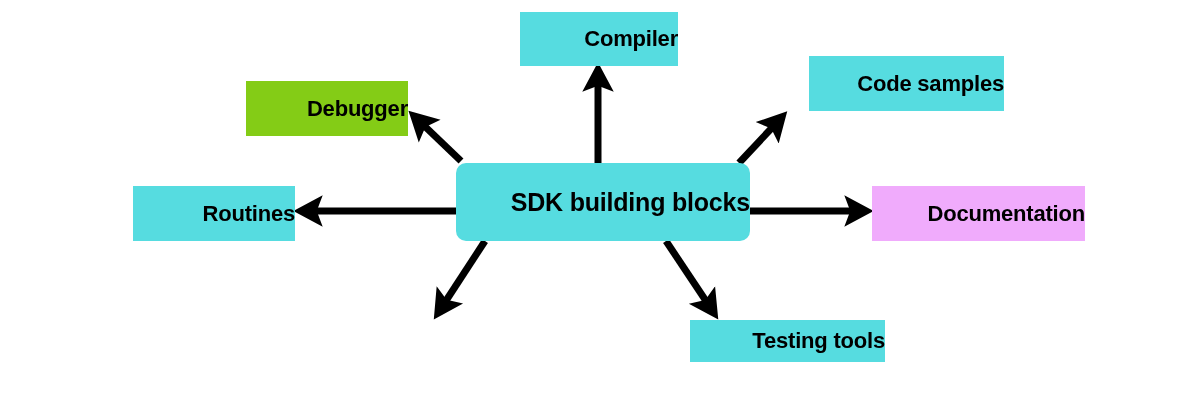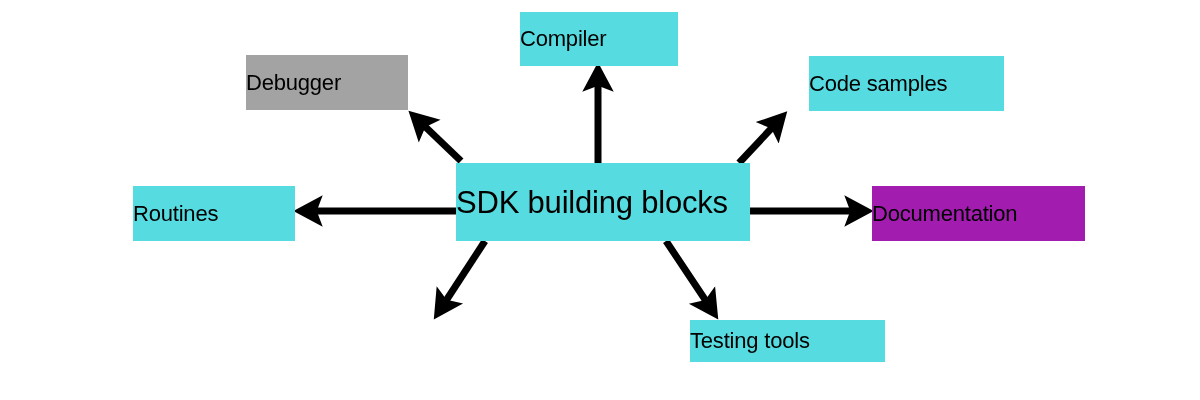--- a/index.html
+++ b/index.html
@@ -20,31 +20,32 @@
     left: 0;
     top: 0;
     width: 1200px;
     height: 400px;
     pointer-events: none;
   }
   .node {
     position: absolute;
     display: flex;
     align-items: center;
-    justify-content: flex-start;
+    justify-content: flex-end;
     box-sizing: border-box;
     color: #000000;
-    font-weight: normal;
+    font-weight: bold;
     letter-spacing: -0.2px;
     white-space: nowrap;
     text-align: center;
     line-height: 1;
   }
   .node-center {
-    font-size: 31px;
+    font-size: 25px;
+    border-radius: 10px;
   }
   .node-leaf {
     font-size: 22px;
   }
 
   
   #node-center      { left: 456px; top: 163px; width: 294px; height: 78px;  }
   #node-compiler    { left: 520px; top: 12px;  width: 158px; height: 54px;  }
   #node-debugger    { left: 246px; top: 55px;  width: 162px; height: 55px;  }
   #node-codesamples { left: 785px; top: 56px;  width: 195px; height: 55px; margin-left: 24px;  }
@@ -81,33 +82,33 @@
   </svg>
 
   <div class="node node-center" id="node-center" style="background:#56DCE0;">
     <span>SDK building blocks</span>
   </div>
 
   <div class="node node-leaf" id="node-compiler" style="background:#56DCE0;">
     <span>Compiler</span>
   </div>
 
-  <div class="node node-leaf" id="node-debugger" style="background:#a3a3a3;">
+  <div class="node node-leaf" id="node-debugger" style="background:#84cc16;margin-top:26px;">
     <span>Debugger</span>
   </div>
 
   <div class="node node-leaf" id="node-codesamples" style="background:#56DCE0;">
     <span>Code samples</span>
   </div>
 
   <div class="node node-leaf" id="node-routines" style="background:#56DCE0;">
     <span>Routines</span>
   </div>
 
-  <div class="node node-leaf" id="node-docs" style="background:#a21caf;">
+  <div class="node node-leaf" id="node-docs" style="background:#f0abfc;">
     <span>Documentation</span>
   </div>
 
 
   <div class="node node-leaf" id="node-testingtools" style="background:#56DCE0;">
     <span>Testing tools</span>
   </div>
 
 </div>
 

